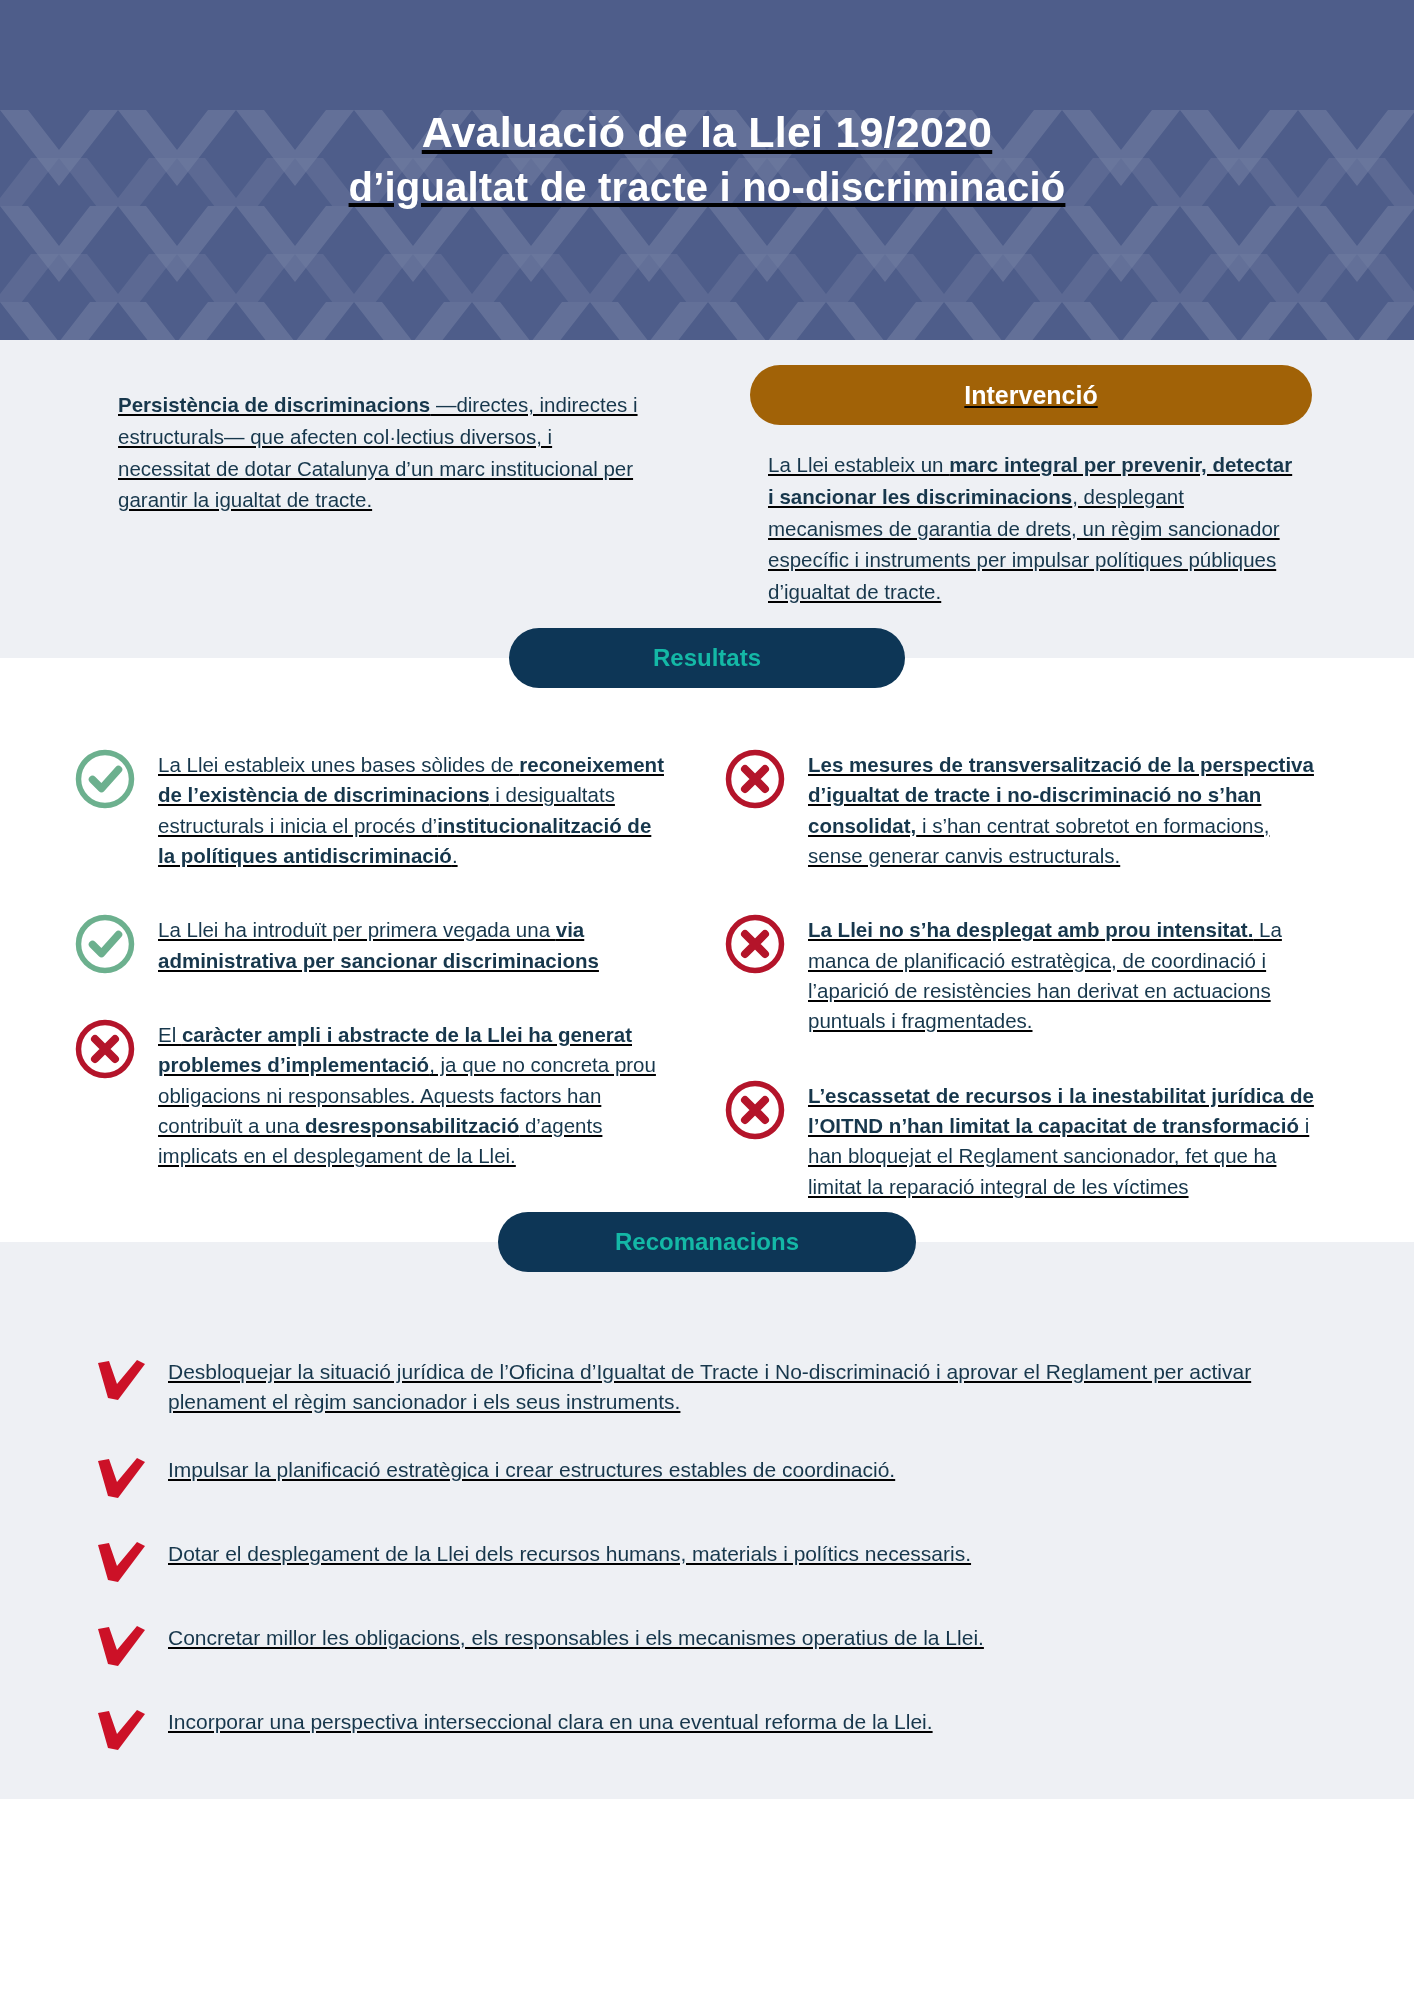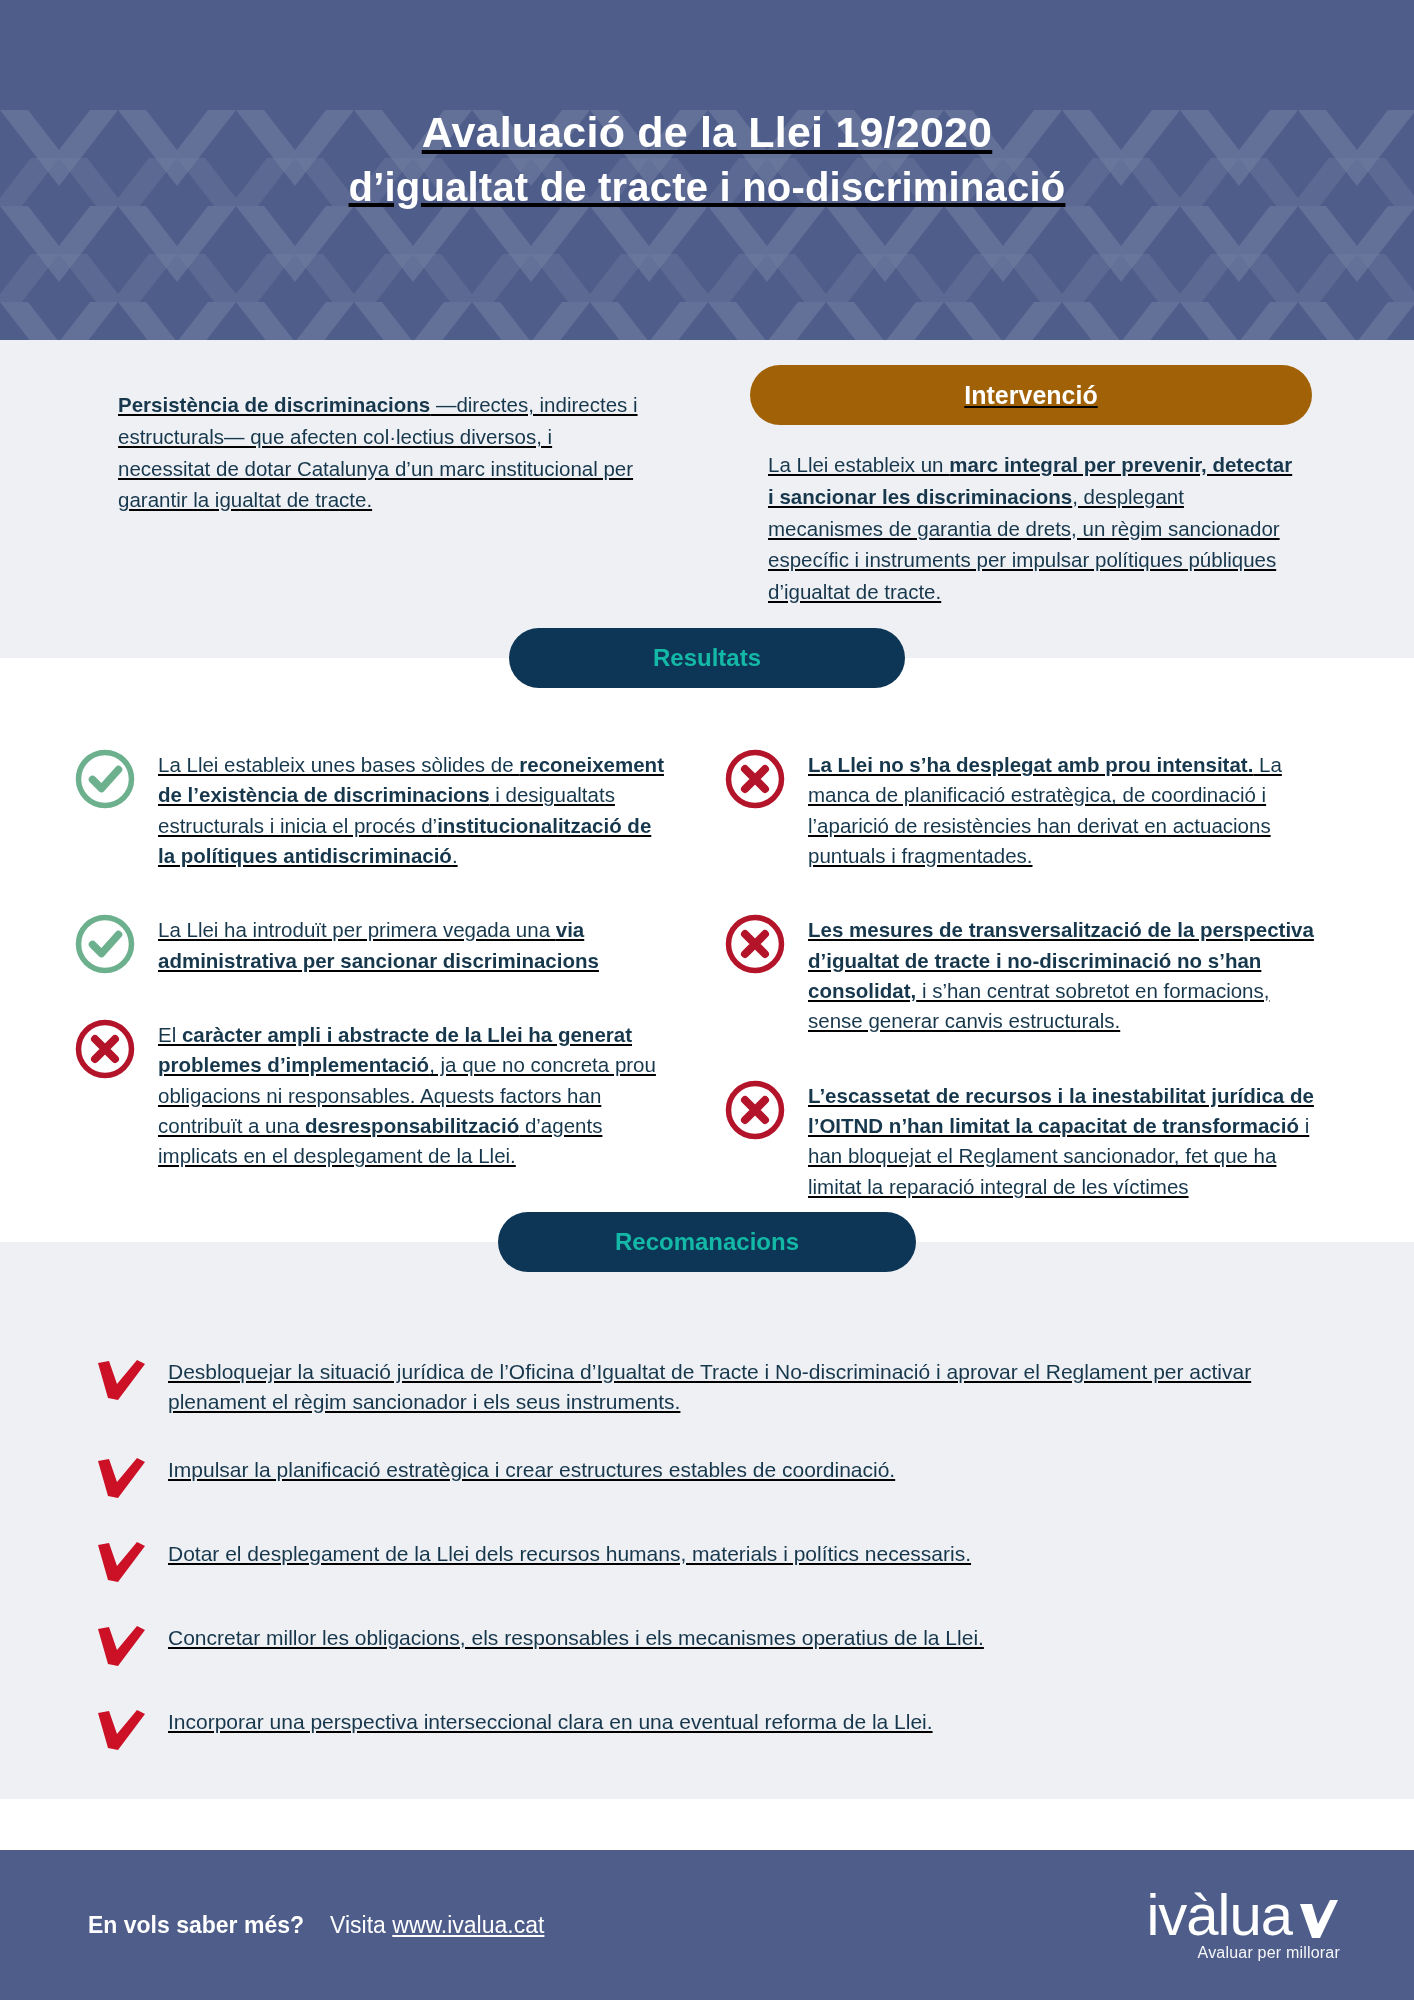--- a/index.html
+++ b/index.html
@@ -202,28 +202,28 @@
               </svg></div>
             <div class="res-text">El <b>caràcter ampli i abstracte de la Llei ha generat problemes d’implementació</b>, ja que no concreta prou obligacions ni responsables. Aquests factors han contribuït a una <b>desresponsabilització</b> d’agents implicats en el desplegament de la Llei.</div>
           </div>
         </div>
       <div class="res-col">
           <div class="res-item">
             <div class="res-icon"><svg viewBox="0 0 62 62" width="62" height="62">
                 <circle cx="31" cy="31" r="26.5" fill="none" stroke="#b4142a" stroke-width="5.5"></circle>
                 <path d="M21,21 L41,41 M41,21 L21,41" fill="none" stroke="#b4142a" stroke-width="8" stroke-linecap="round"></path>
               </svg></div>
+            <div class="res-text"><b>Les mesures de transversalització de la perspectiva d’igualtat de tracte i no-discriminació no s’han consolidat,</b> i s’han centrat sobretot en formacions, sense generar canvis estructurals.</div>
+          </div>
+          <div class="res-item">
+            <div class="res-icon"><svg viewBox="0 0 62 62" width="62" height="62">
+                <circle cx="31" cy="31" r="26.5" fill="none" stroke="#b4142a" stroke-width="5.5"></circle>
+                <path d="M21,21 L41,41 M41,21 L21,41" fill="none" stroke="#b4142a" stroke-width="8" stroke-linecap="round"></path>
+              </svg></div>
             <div class="res-text"><b>La Llei no s’ha desplegat amb prou intensitat.</b> La manca de planificació estratègica, de coordinació i l’aparició de resistències han derivat en actuacions puntuals i fragmentades.</div>
-          </div>
-          <div class="res-item">
-            <div class="res-icon"><svg viewBox="0 0 62 62" width="62" height="62">
-                <circle cx="31" cy="31" r="26.5" fill="none" stroke="#b4142a" stroke-width="5.5"></circle>
-                <path d="M21,21 L41,41 M41,21 L21,41" fill="none" stroke="#b4142a" stroke-width="8" stroke-linecap="round"></path>
-              </svg></div>
-            <div class="res-text"><b>Les mesures de transversalització de la perspectiva d’igualtat de tracte i no-discriminació no s’han consolidat,</b> i s’han centrat sobretot en formacions, sense generar canvis estructurals.</div>
           </div>
           <div class="res-item">
             <div class="res-icon"><svg viewBox="0 0 62 62" width="62" height="62">
                 <circle cx="31" cy="31" r="26.5" fill="none" stroke="#b4142a" stroke-width="5.5"></circle>
                 <path d="M21,21 L41,41 M41,21 L21,41" fill="none" stroke="#b4142a" stroke-width="8" stroke-linecap="round"></path>
               </svg></div>
             <div class="res-text"><b>L’escassetat de recursos i la inestabilitat jurídica de l’OITND n’han limitat la capacitat de transformació</b> i han bloquejat el Reglament sancionador, fet que ha limitat la reparació integral de les víctimes</div>
           </div>
         </div>
     </div>
@@ -258,32 +258,14 @@
         </div>
         <div class="rec-item">
           <div class="rec-check"><svg viewBox="0 0 50 46" width="50" height="46">
               <path d="M2,6 L13,4 L21,27 L41,3 L49,7 L22,43 L12,41 Z" fill="#cc1127"></path>
             </svg></div>
           <div class="rec-text">Incorporar una perspectiva interseccional clara en una eventual reforma de la Llei.</div>
         </div>
       </div>
   </div>
 
-  <div class="footer">
-    <div class="footer-left">
-      <span class="q">En vols saber més?</span>
-      <span class="v">
-        <span>Visita</span>
-        <a href="#">www.ivalua.cat</a>
-      </span>
-    </div>
-    <div class="footer-logo">
-      <div class="brand">
-        <span>ivàlua</span>
-        <svg width="44" height="44" viewBox="0 0 44 44">
-          <path d="M4,6 L16,6 L22,26 L34,2 L42,2 L24,40 L16,40 Z" fill="#ffffff"></path>
-        </svg>
-      </div>
-      <div class="tag">Avaluar per millorar</div>
-    </div>
-  </div>
 
 </div>
 
 </body></html>

